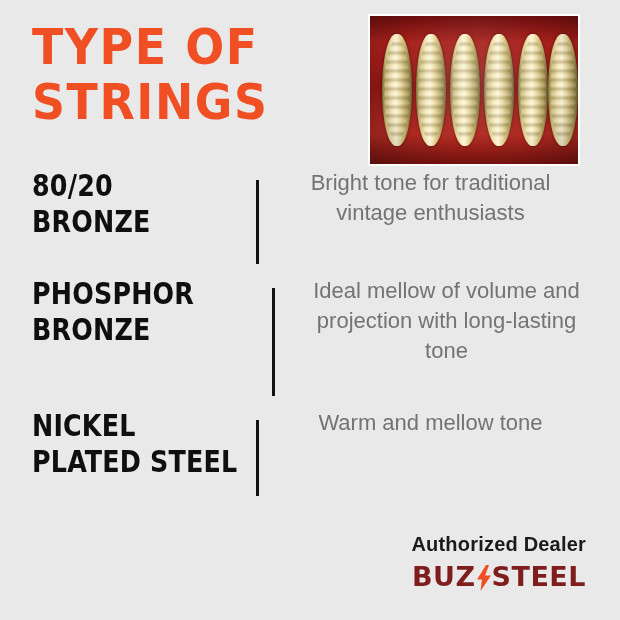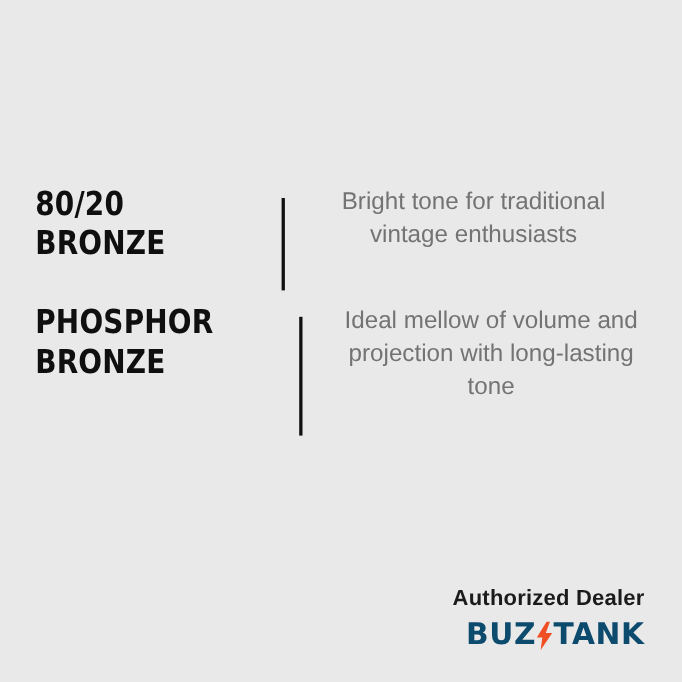--- a/index.html
+++ b/index.html
@@ -167,21 +167,21 @@
     font-family: "Liberation Sans", sans-serif;
     font-weight: 700;
     font-size: 20px;
     letter-spacing: 0.2px;
     margin-bottom: 6px;
   }
   .brand {
     display: flex;
     align-items: center;
     justify-content: flex-end;
-    color: #0c4a6e;
+    color: #7f1d1d;
     font-family: "DejaVu Sans", sans-serif;
     font-weight: 700;
     font-size: 27px;
     letter-spacing: 0.5px;
     line-height: 30px;
   }
   .brand .bolt {
     display: inline-block;
     width: 14px;
     height: 26px;
@@ -189,20 +189,37 @@
     position: relative;
     top: 1px;
   }
   .brand .bolt svg { display: block; }
 </style>
 </head>
 <body>
 
 <div class="infographic">
 
+  <div class="header">
+    <div class="title">
+      <span class="line">TYPE OF</span>
+      <span class="line">STRINGS</span>
+    </div>
+
+    <div class="photo">
+      <div class="photo-bg"></div>
+      <div class="coil c1"></div>
+      <div class="coil c2"></div>
+      <div class="coil c3"></div>
+      <div class="coil c4"></div>
+      <div class="coil c5"></div>
+      <div class="coil c6"></div>
+      <div class="photo-sheen"></div>
+    </div>
+  </div>
 
   <div class="rows">
 
     <div class="row row-1">
       <div class="term">
         <span class="l">80/20</span>
         <span class="l">BRONZE</span>
       </div>
       <div class="divider"></div>
       <div class="desc">Bright tone for traditional vintage enthusiasts</div>
@@ -210,29 +227,37 @@
 
     <div class="row row-2">
       <div class="term">
         <span class="l">PHOSPHOR</span>
         <span class="l">BRONZE</span>
       </div>
       <div class="divider"></div>
       <div class="desc">Ideal mellow of volume and projection with long-lasting tone</div>
     </div>
 
+    <div class="row row-3">
+      <div class="term">
+        <span class="l">NICKEL</span>
+        <span class="l">PLATED STEEL</span>
+      </div>
+      <div class="divider"></div>
+      <div class="desc">Warm and mellow tone</div>
+    </div>
 
   </div>
 
   <div class="footer">
     <div class="auth">Authorized Dealer</div>
     <div class="brand">
       <span>BUZ</span>
       <span class="bolt">
         <svg width="14" height="26" viewBox="0 0 14 26" xmlns="http://www.w3.org/2000/svg">
           <polygon points="9,0 0,14.5 5,14.5 3.5,26 14,10.5 8.2,10.5 12,0" fill="#F04E23"></polygon>
         </svg>
       </span>
-      <span>TANK</span>
+      <span>STEEL</span>
     </div>
   </div>
 
 </div>
 
 </body></html>

